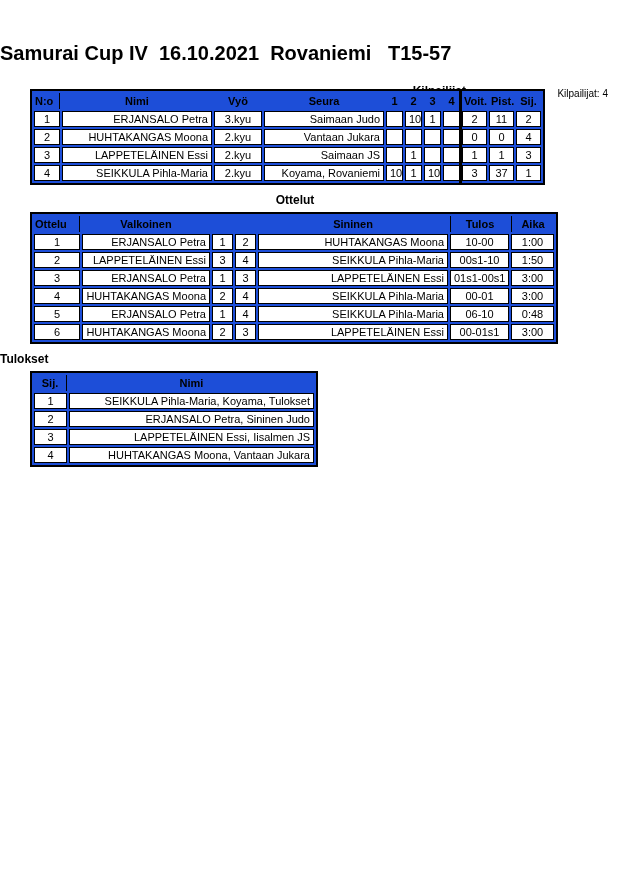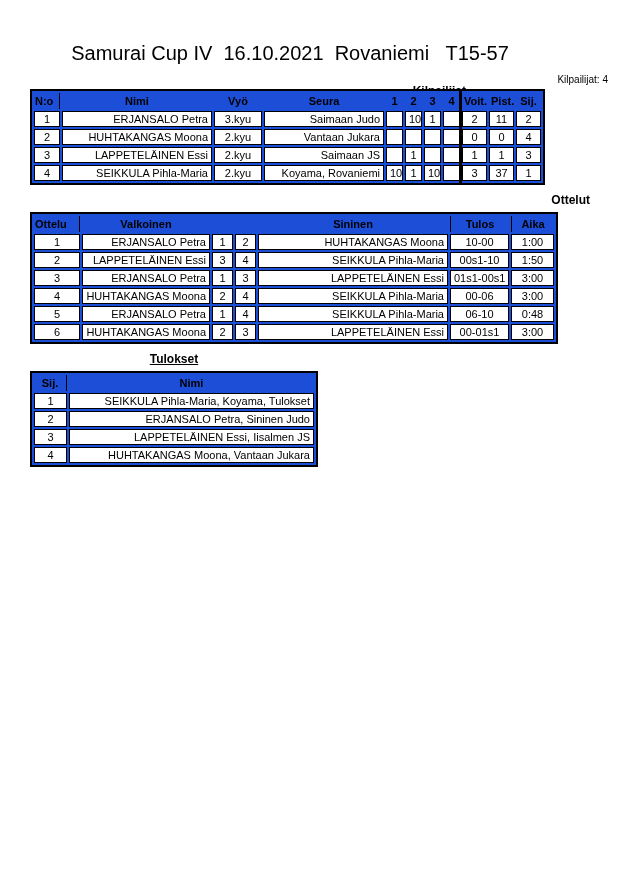--- a/index.html
+++ b/index.html
@@ -3,27 +3,27 @@
 <meta charset="utf-8">
 <style>
   html,body { margin:0; padding:0; }
   body {
     width:630px; height:891px; background:#ffffff; color:#000;
     font-family:"Liberation Sans","DejaVu Sans",sans-serif;
     position:relative; overflow:hidden;
   }
   .page-title {
     position:absolute; top:42px; left:0; width:580px;
-    text-align:center; font-size:20px; font-weight:normal; white-space:pre;
+    text-align:left; font-size:20px; font-weight:bold; white-space:pre;
   }
   .section-title { position:absolute; font-size:12px; font-weight:bold; }
   .st-kilpailijat { top:84px; left:0; width:466px; text-align:right; }
-  .st-ottelut    { top:193px; left:0; width:590px; text-align:right; }
-  .st-tulokset   { top:352px; left:0; width:348px; text-align:center;text-decoration:underline; }
-  .count-label { position:absolute; top:74px; right:22px; font-size:10px; font-weight:normal; }
+  .st-ottelut    { top:193px; left:0; width:590px; text-align:center; }
+  .st-tulokset   { top:352px; left:0; width:348px; text-align:left; }
+  .count-label { position:absolute; top:88px; right:22px; font-size:10px; font-weight:normal; }
 
   .twrap { position:absolute; }
   .twrap1 { top:89px;  left:30px; }
   .twrap2 { top:212px; left:30px; }
   .twrap3 { top:371px; left:30px; }
 
   table {
     border-collapse:separate; border-spacing:2px;
     border:2px solid #000; table-layout:fixed; background:#1d4ed8;
   }
@@ -194,21 +194,21 @@
         <td class="l">LAPPETELÄINEN Essi</td>
         <td class="c">01s1-00s1</td>
         <td class="c">3:00</td>
       </tr>
       <tr>
         <td class="c">4</td>
         <td class="l">HUHTAKANGAS Moona</td>
         <td class="c">2</td>
         <td class="c">4</td>
         <td class="l">SEIKKULA Pihla-Maria</td>
-        <td class="c">00-06</td>
+        <td class="c">00-01</td>
         <td class="c">3:00</td>
       </tr>
       <tr>
         <td class="c">5</td>
         <td class="l">ERJANSALO Petra</td>
         <td class="c">1</td>
         <td class="c">4</td>
         <td class="l">SEIKKULA Pihla-Maria</td>
         <td class="c">06-10</td>
         <td class="c">0:48</td>

